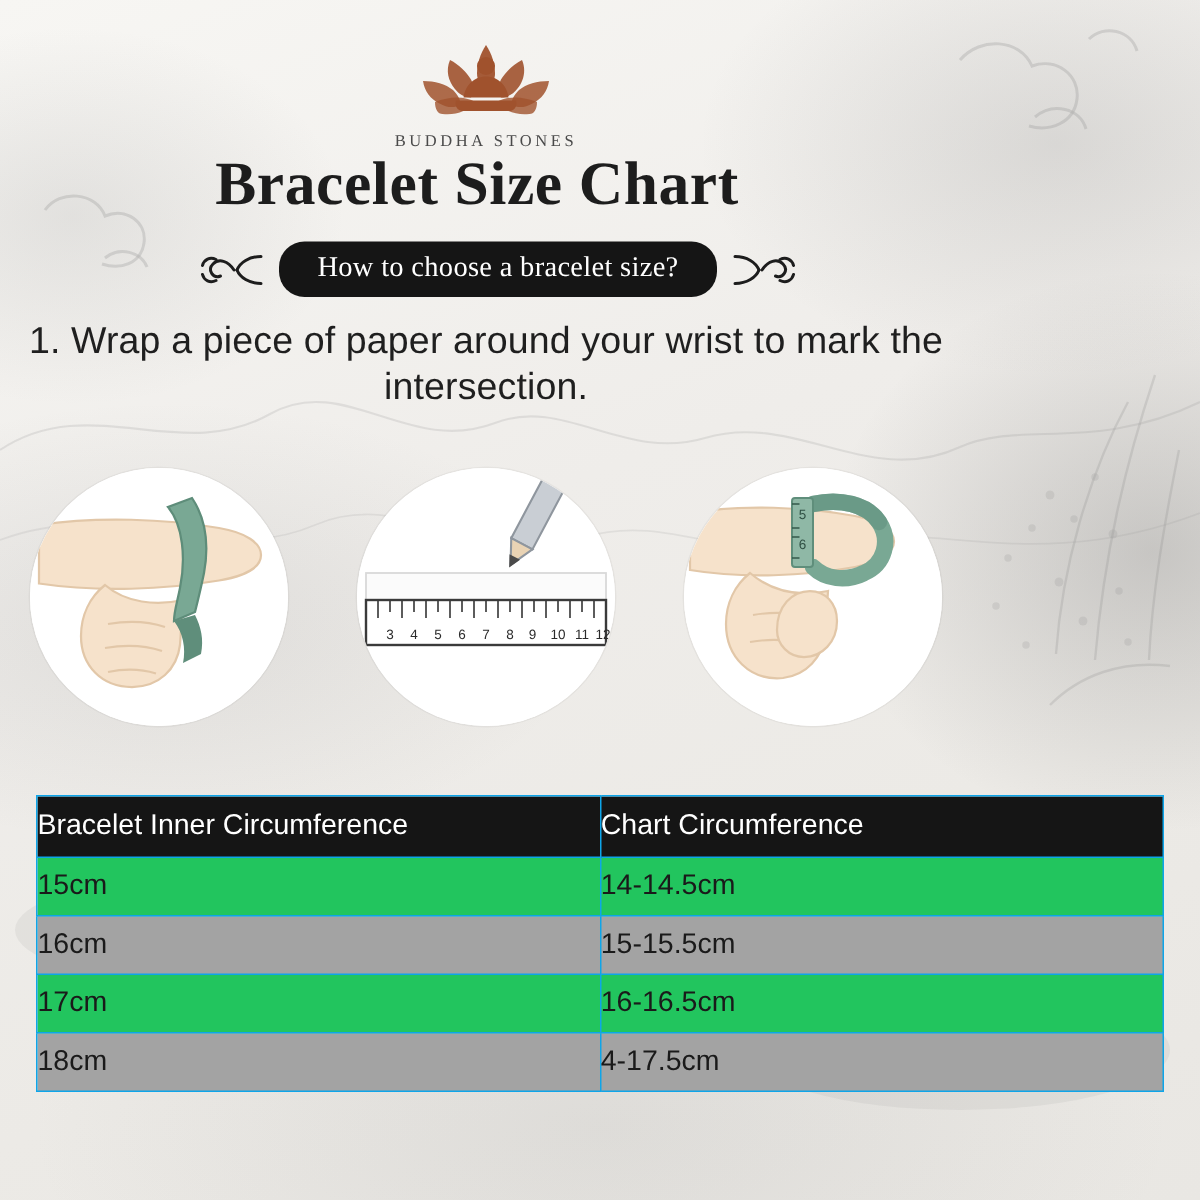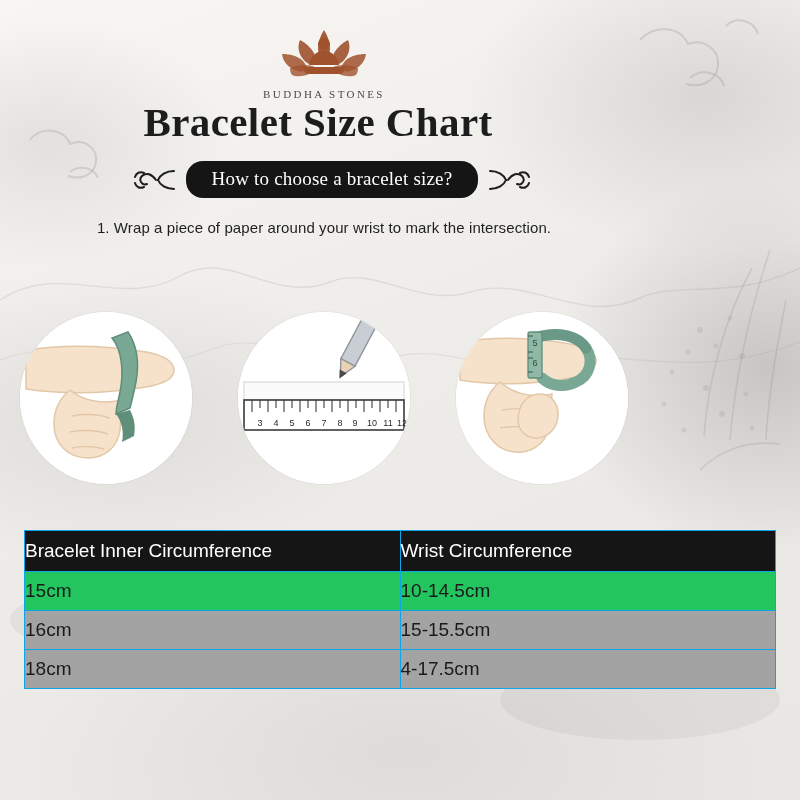--- a/index.html
+++ b/index.html
@@ -96,21 +96,21 @@
   
   .steps {
     position: absolute;
     top: 212px;
     left: 0;
     right: 0;
     text-align: center;
     color: #1f1f1f;
   }
   .step {
-    font-size: 15px;
+    font-size: 25px;
     line-height: 31px;
     letter-spacing: 0.1px;
   }
 
   
   .circles {
     position: absolute;
     top: 312px;
     left: 0;
     right: 0;
@@ -350,32 +350,36 @@
         <path d="M62 108c0-16 10-26 22-26 10 0 18 8 18 20 0 14-10 24-22 24-10 0-18-8-18-18z" fill="#f6e2cb" stroke="#e2c7a8" stroke-width="1.5"></path>
       </svg>
     </div>
 
   </div>
 
   <table class="table">
     <thead>
       <tr>
         <th>Bracelet Inner Circumference</th>
-        <th>Wrist Circumference</th>
+        <th>Chart Circumference</th>
       </tr>
     </thead>
     <tbody>
       <tr class="odd">
         <td>15cm</td>
-        <td>10-14.5cm</td>
+        <td>14-14.5cm</td>
       </tr>
       <tr class="even">
         <td>16cm</td>
         <td>15-15.5cm</td>
       </tr>
+      <tr class="odd">
+        <td>17cm</td>
+        <td>16-16.5cm</td>
+      </tr>
       <tr class="even">
         <td>18cm</td>
         <td>4-17.5cm</td>
       </tr>
     </tbody>
   </table>
 
 </div>
 
 </body></html>

